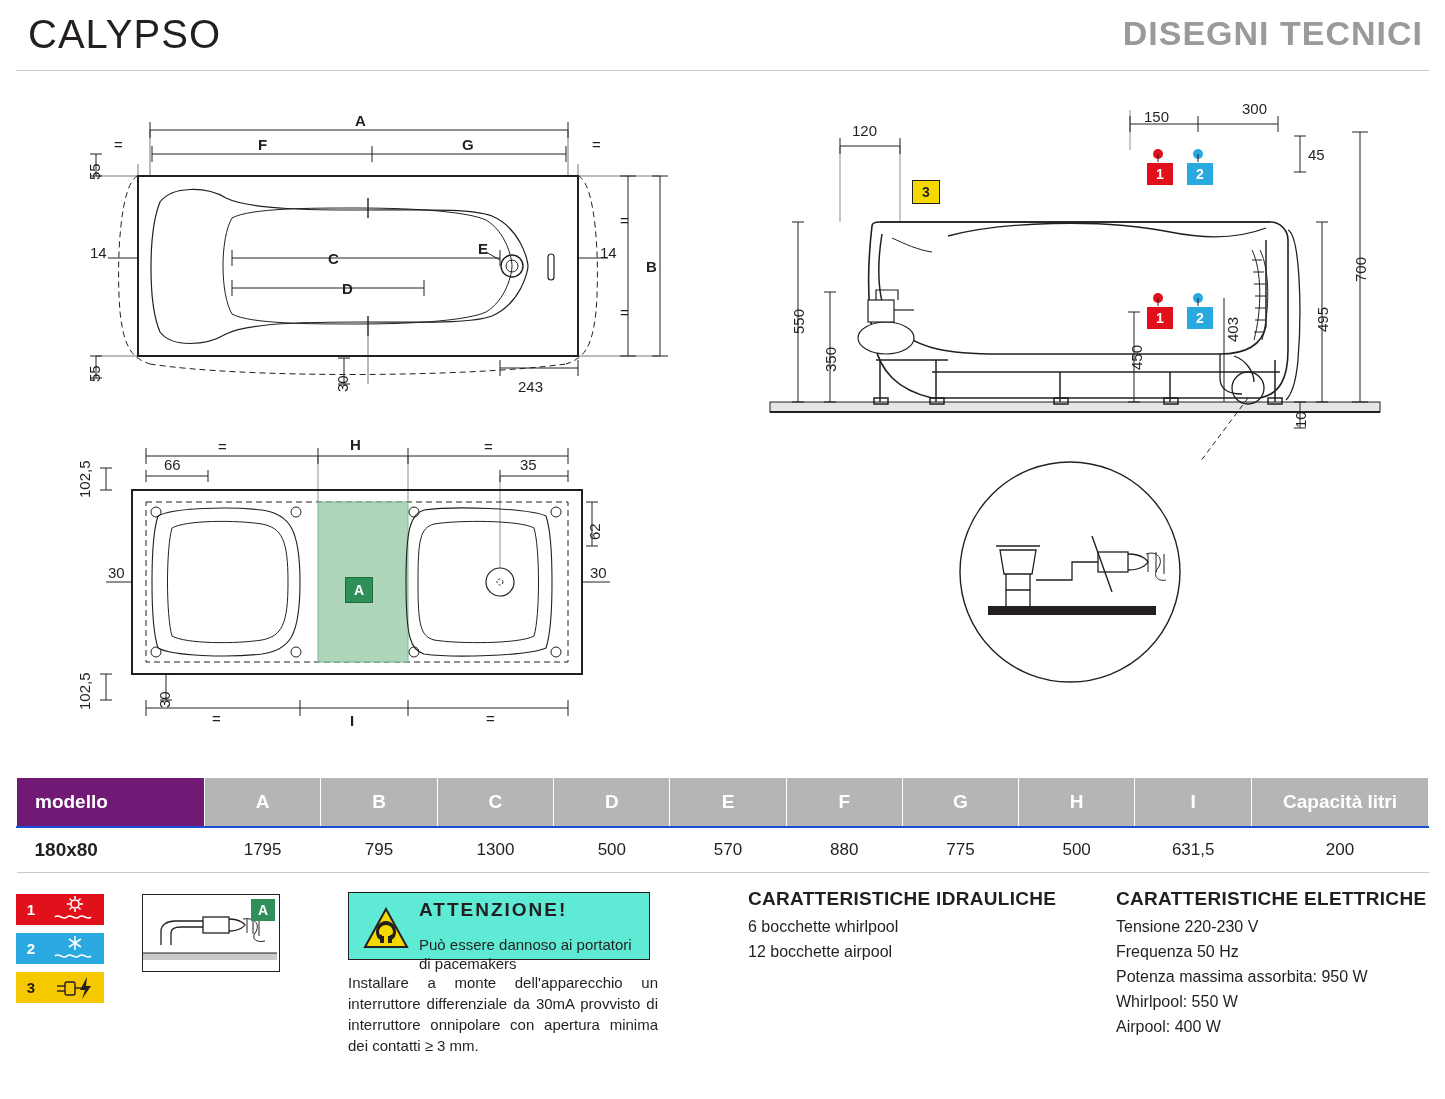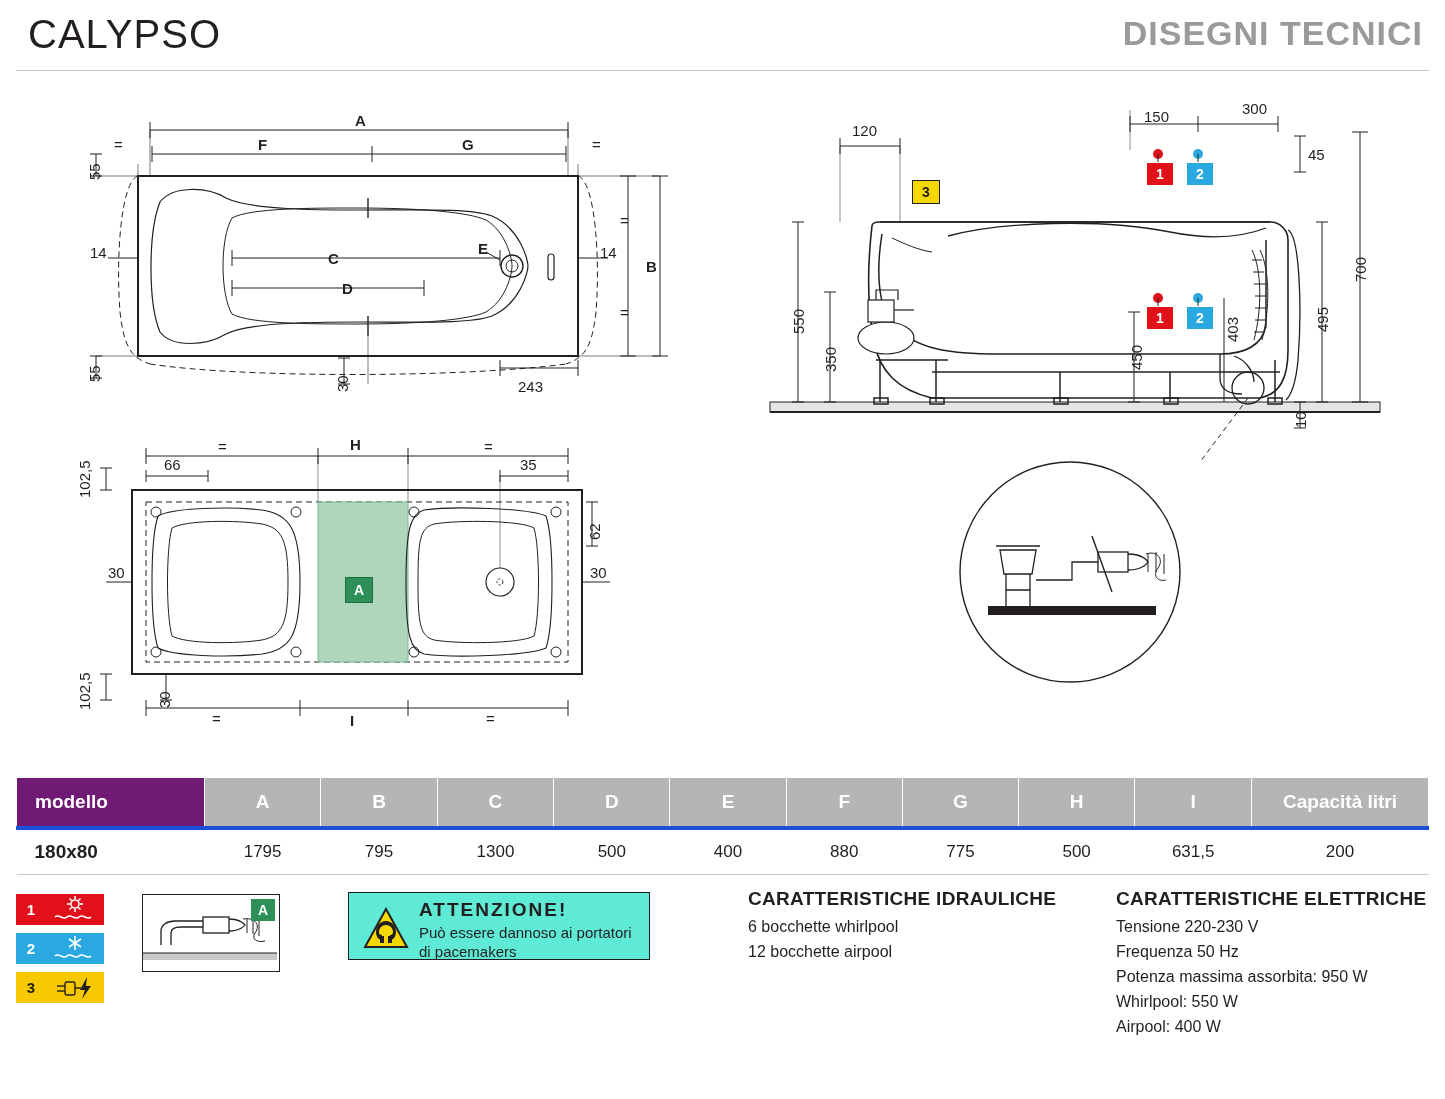--- a/index.html
+++ b/index.html
@@ -30,38 +30,38 @@
   .badge.red{background:#e2101a;}
   .badge.blue{background:#2aa8e0;}
   .badge.yellow{background:#f5d800;color:#231f20;border:1px solid #231f20;}
   .badge.green{background:#2e8f59;color:#ffffff;border:1px solid #1d6b40;}
 
   
   .tbl{position:absolute;left:16px;top:777px;width:1413px;border-collapse:collapse;}
   .tbl td{border:1px solid #ffffff;}
   .tbl .hrow td{background:#b5b5b5;color:#ffffff;font-weight:700;font-size:19px;height:46px;text-align:center;}
   .tbl .hrow td.first{text-align:left;padding-left:18px;background:#701a75;}
-  .tbl .drow td{background:#ffffff;color:#231f20;font-size:17px;height:42px;text-align:center;border-bottom:1px solid #c9c9c9;border-top:4px solid #1d4ed8;border-left:none;border-right:none;}
+  .tbl .drow td{background:#ffffff;color:#231f20;font-size:17px;height:42px;text-align:center;border-bottom:1px solid #c9c9c9;border-top:2px solid #1d4ed8;border-left:none;border-right:none;}
   .tbl .drow td.first{text-align:left;padding-left:18px;font-weight:700;font-size:19px;}
 
   
   .bottom{position:absolute;left:16px;top:888px;width:1413px;height:200px;}
   .legend-col{position:absolute;left:0;top:6px;width:120px;}
   .legend-row{position:relative;height:33px;margin-bottom:6px;}
   .legend-num{position:absolute;left:0;top:0;width:30px;height:31px;display:flex;align-items:center;justify-content:center;color:#fff;font-weight:700;font-size:15px;}
   .legend-ico{position:absolute;left:30px;top:0;width:58px;height:31px;display:flex;align-items:center;justify-content:center;}
   .n1{background:#e2101a;} .n2{background:#2aa8e0;} .n3{background:#f5c800;color:#231f20;}
   .i1{background:#e2101a;} .i2{background:#2aa8e0;} .i3{background:#f5c800;}
 
   .siphon-box{position:absolute;left:126px;top:6px;width:136px;height:76px;border:1px solid #231f20;background:#fff;}
   .siphon-a{position:absolute;right:4px;top:4px;width:24px;height:22px;background:#2e8f59;color:#fff;font-weight:700;font-size:14px;display:flex;align-items:center;justify-content:center;}
 
   .warn-box{position:absolute;left:332px;top:4px;width:300px;height:66px;border:1px solid #231f20;background:#5eead4;}
   .warn-title{position:absolute;left:70px;top:6px;font-size:19px;font-weight:700;letter-spacing:2px;}
-  .warn-text{position:absolute;left:70px;top:30px;font-size:15px;line-height:19px;width:222px;}
+  .warn-text{position:absolute;left:70px;top:42px;font-size:15px;line-height:19px;width:222px;}
   .warn-tri{position:absolute;left:14px;top:14px;}
 
   .install-text{position:absolute;left:332px;top:84px;width:310px;font-size:15px;line-height:21px;text-align:justify;color:#231f20;}
 
   .col-hyd{position:absolute;left:732px;top:0;width:350px;}
   .col-ele{position:absolute;left:1100px;top:0;width:330px;}
   .col-title{font-size:19px;font-weight:700;letter-spacing:0.3px;margin-bottom:4px;}
   .col-line{font-size:16px;line-height:25px;}
 </style>
 </head>
@@ -423,21 +423,21 @@
       <td style="width:117px;">H</td>
       <td style="width:117px;">I</td>
       <td style="width:178px;margin-top:32px;">Capacità litri</td>
     </tr>
     <tr class="drow">
       <td class="first">180x80</td>
       <td>1795</td>
       <td>795</td>
       <td>1300</td>
       <td>500</td>
-      <td>400</td>
+      <td>570</td>
       <td>880</td>
       <td>775</td>
       <td>500</td>
       <td>631,5</td>
       <td>200</td>
     </tr>
   </tbody>
     </table>
 
   <div class="bottom">
@@ -514,20 +514,21 @@
     <div class="warn-box">
       <svg class="warn-tri" width="46" height="44" viewBox="0 0 46 44">
         <path d="M23,2 L44,40 L2,40 Z" fill="#f5d800" stroke="#231f20" stroke-width="2"></path>
         <path d="M23,14 C17,14 13,19 13,25 C13,30 16,33 19,33 L19,28 C17,28 16,27 16,25 C16,21 19,18 23,18 C27,18 30,21 30,25 C30,27 29,28 27,28 L27,33 C30,33 33,30 33,25 C33,19 29,14 23,14 Z" fill="#231f20"></path>
         <rect x="17" y="29" width="4" height="7" fill="#231f20"></rect>
         <rect x="25" y="29" width="4" height="7" fill="#231f20"></rect>
       </svg>
       <div class="warn-title">ATTENZIONE!</div>
       <div class="warn-text">Può essere dannoso ai portatori di pacemakers</div>
     </div>
+    <div class="install-text">Installare a monte dell'apparecchio un interruttore differenziale da 30mA provvisto di interruttore onnipolare con apertura minima dei contatti ≥ 3 mm.</div>
 
     <div class="col-hyd">
       <div class="col-title">CARATTERISTICHE IDRAULICHE</div>
       <div class="col-line">6 bocchette whirlpool</div>
       <div class="col-line">12 bocchette airpool</div>
     </div>
 
     <div class="col-ele">
       <div class="col-title">CARATTERISTICHE ELETTRICHE</div>
       <div class="col-line">Tensione 220-230 V</div>

